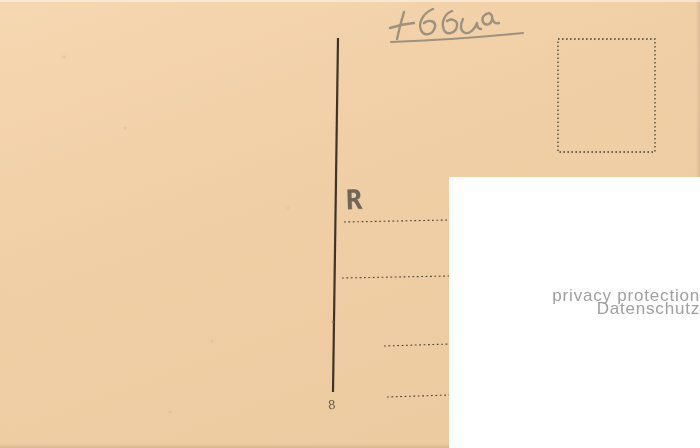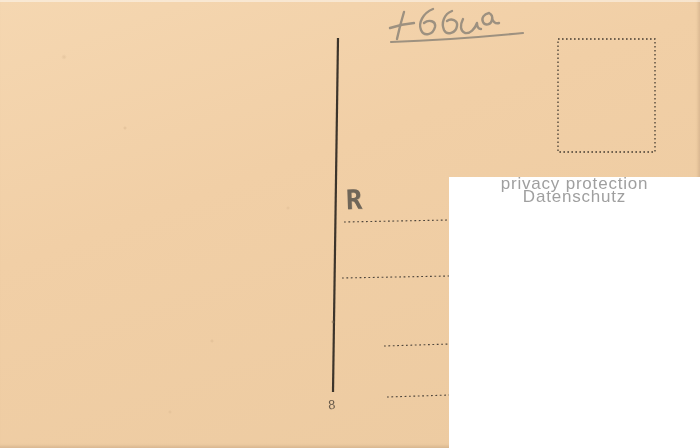--- a/index.html
+++ b/index.html
@@ -53,22 +53,23 @@
     transform: rotate(-4deg);
     user-select: none;
   }
 
   
   .privacy-box {
     position: absolute;
     left: 449px; top: 177px;
     right: 0; bottom: 0;
     background: #ffffff;
-    text-align: center;
+    text-align: right;
     box-sizing: border-box;
+    padding-top: 112px;
   }
   .privacy-box .line {
     display: block;
     font-family: "Liberation Sans", sans-serif;
     font-size: 17px;
     line-height: 13px;
     letter-spacing: 0.8px;
     color: #9f9f9f;
     font-weight: 400;
   }

